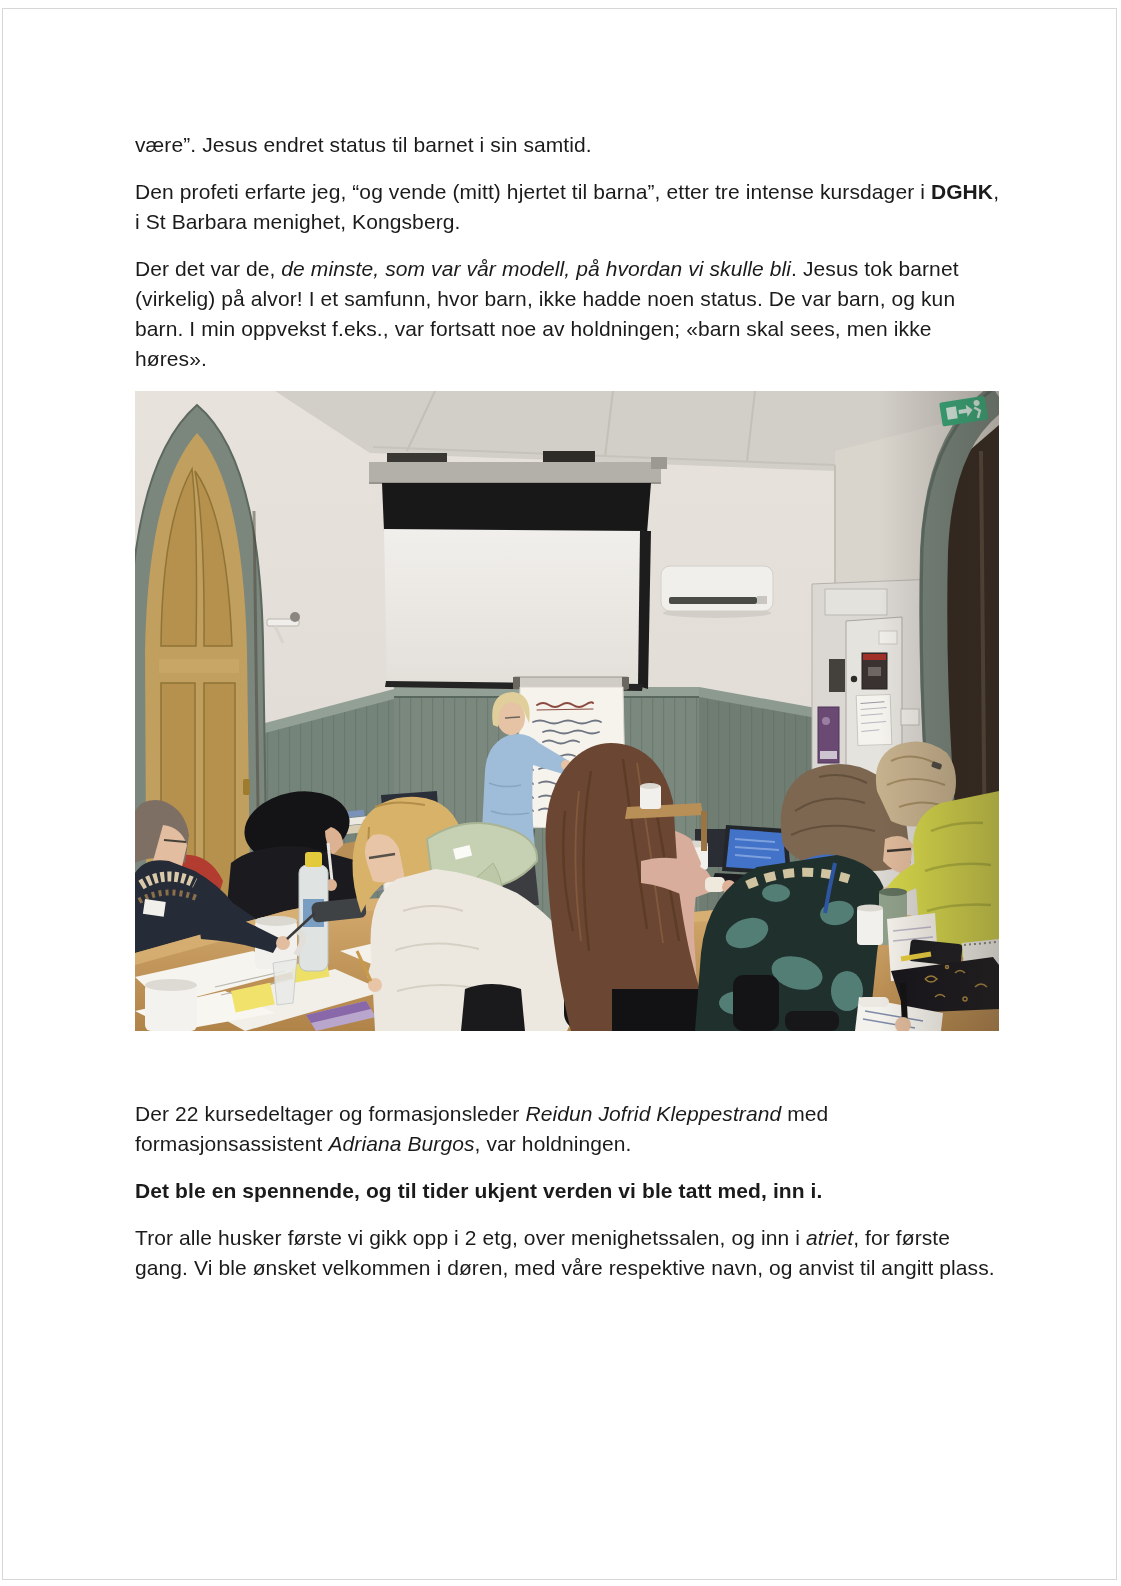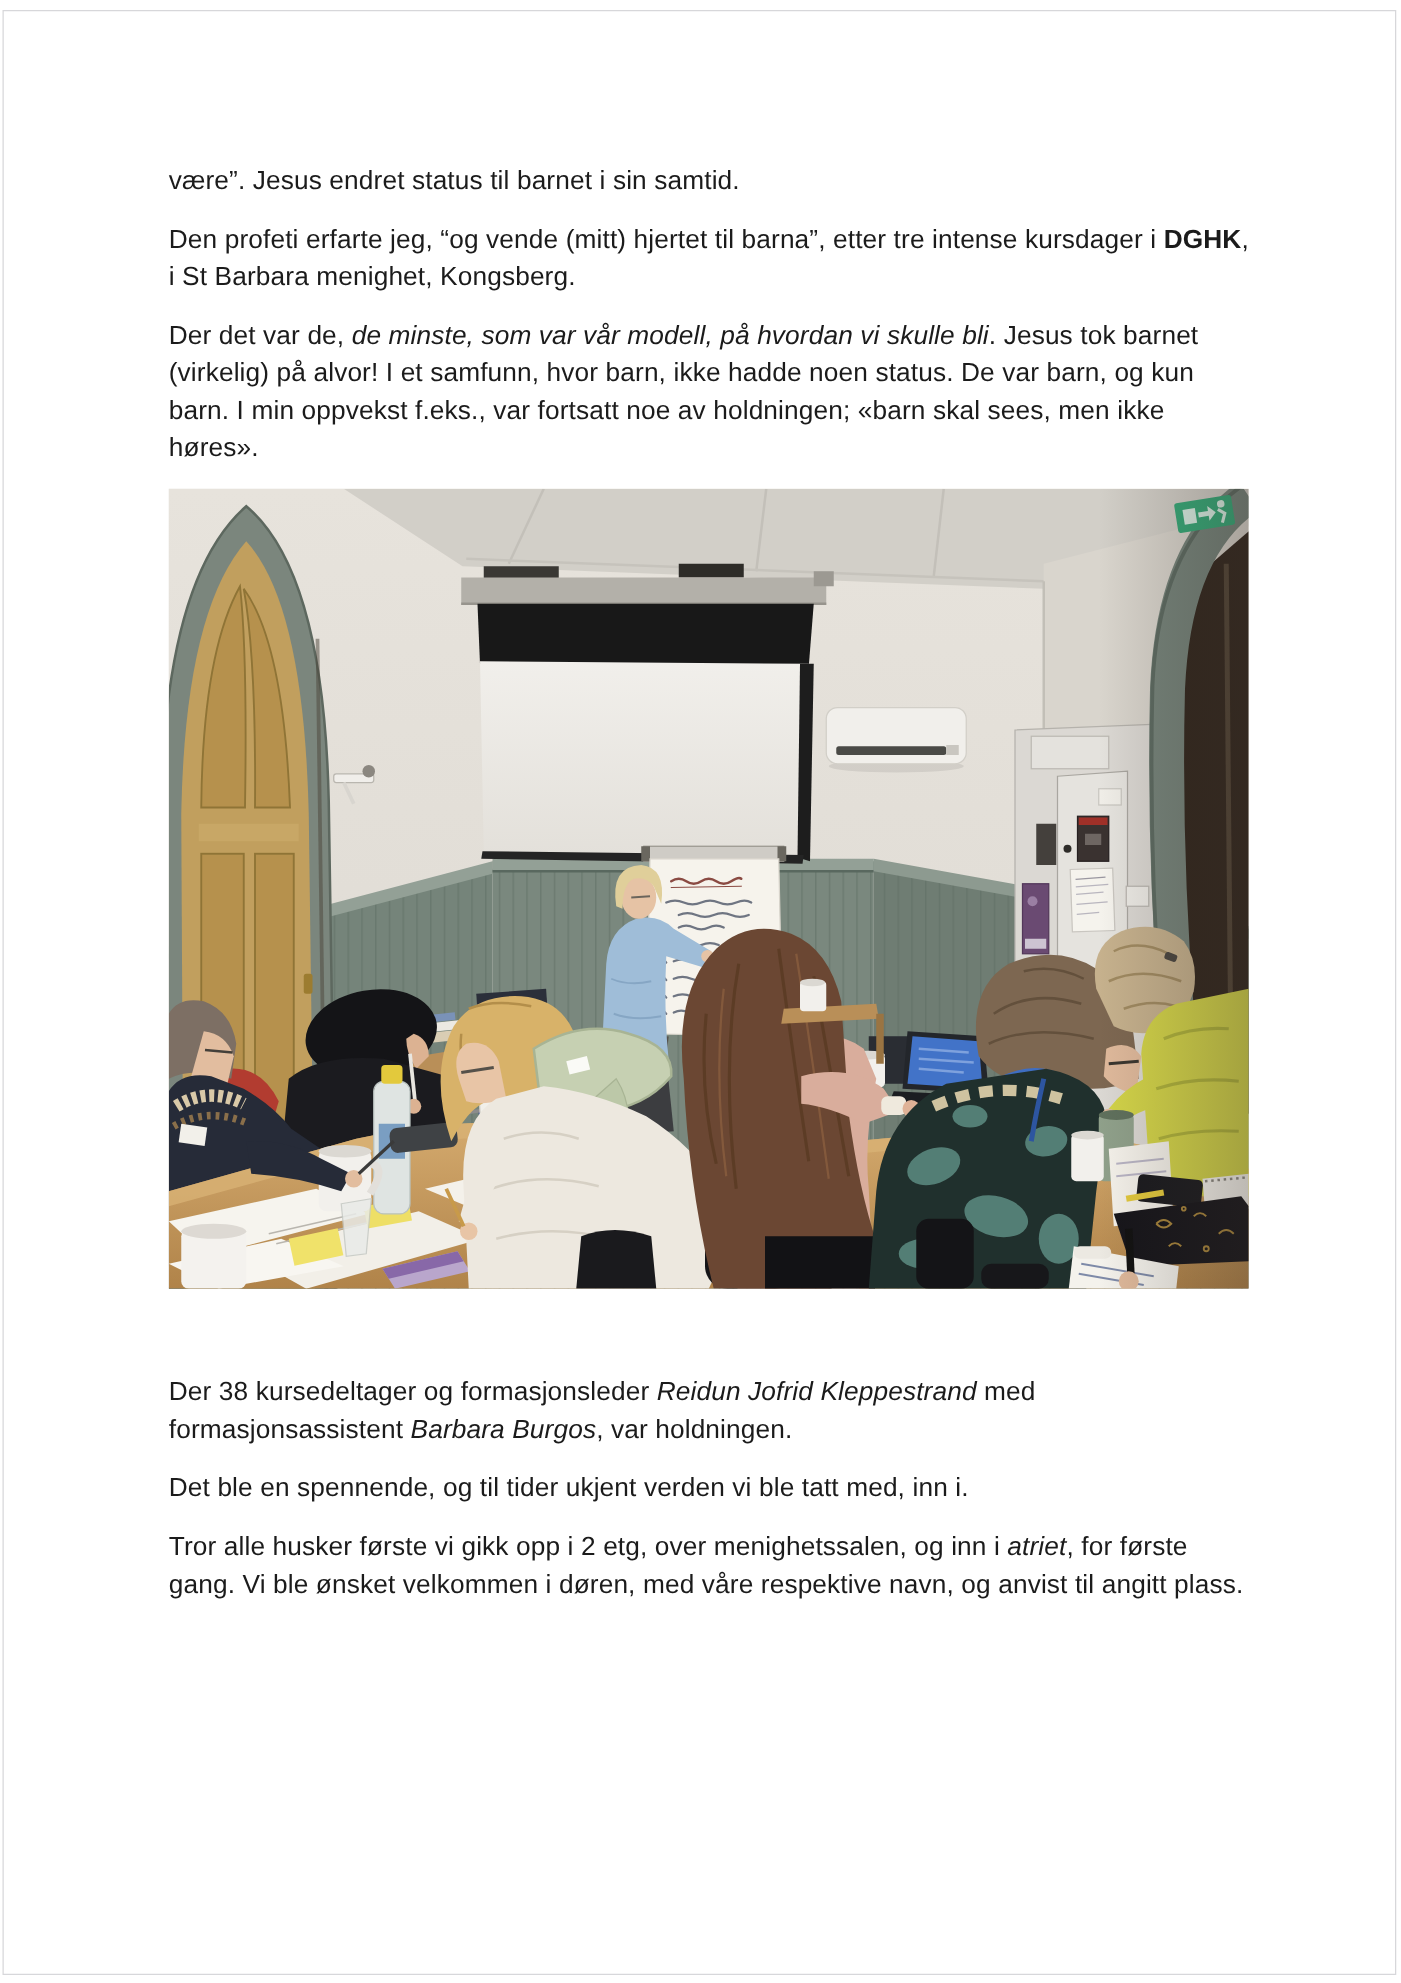--- a/index.html
+++ b/index.html
@@ -11,21 +11,21 @@
     position:absolute;left:2px;top:8px;width:1115px;height:1572px;
     box-sizing:border-box;border:1px solid #d7d7da;background:#ffffff;
   }
   .content{position:absolute;left:132px;top:121px;width:866px;}
   p.para{
     font-size:21px;line-height:30px;color:#1b1b1b;
     margin:0 0 17px 0;letter-spacing:0.1px;
   }
   .it{font-style:italic}
   .bd{font-weight:700}
-  .gap-top{margin-top:50px;}
+  .gap-top{margin-top:50px;font-weight:bold;}
   figure.photo{
     margin:6px 0 68px 0;padding:0;width:864px;height:640px;
     overflow:hidden;background:#e3dfd8;
   }
   figure.photo svg{display:block;}
 </style>
 </head>
 <body>
 
 <div class="page">
@@ -397,18 +397,18 @@
           <polygon points="492,416 566,412 568,424 490,428" fill="#b98f58"></polygon>
           <rect x="566" y="420" width="6" height="40" fill="#9a7442"></rect>
           <rect x="505" y="394" width="21" height="24" rx="3" fill="#f2f0ec"></rect>
           <ellipse cx="515" cy="395" rx="10" ry="3" fill="#dbd8d2"></ellipse>
         </g>
 
         <rect x="744" y="0" width="120" height="640" fill="url(#rightShade)"></rect>
       </svg>
     </figure>
 
-    <p class="para"><span>Der 38  kursedeltager og formasjonsleder </span><span class="it">Reidun Jofrid Kleppestrand</span><span> med formasjonsassistent </span><span class="it">Barbara Burgos</span><span>, var holdningen.</span></p>
+    <p class="para"><span>Der 22  kursedeltager og formasjonsleder </span><span class="it">Reidun Jofrid Kleppestrand</span><span> med formasjonsassistent </span><span class="it">Adriana Burgos</span><span>, var holdningen.</span></p>
     <p class="para gap-top"><span>Det ble en spennende, og til tider ukjent verden vi ble tatt med, inn i.</span></p>
     <p class="para"><span>Tror alle husker første vi gikk opp i 2 etg, over menighetssalen, og inn i </span><span class="it">atriet</span><span>, for første gang. Vi ble ønsket velkommen i døren, med våre respektive navn, og anvist til angitt plass.</span></p>
 
   </div>
 </div>
 
 </body></html>

